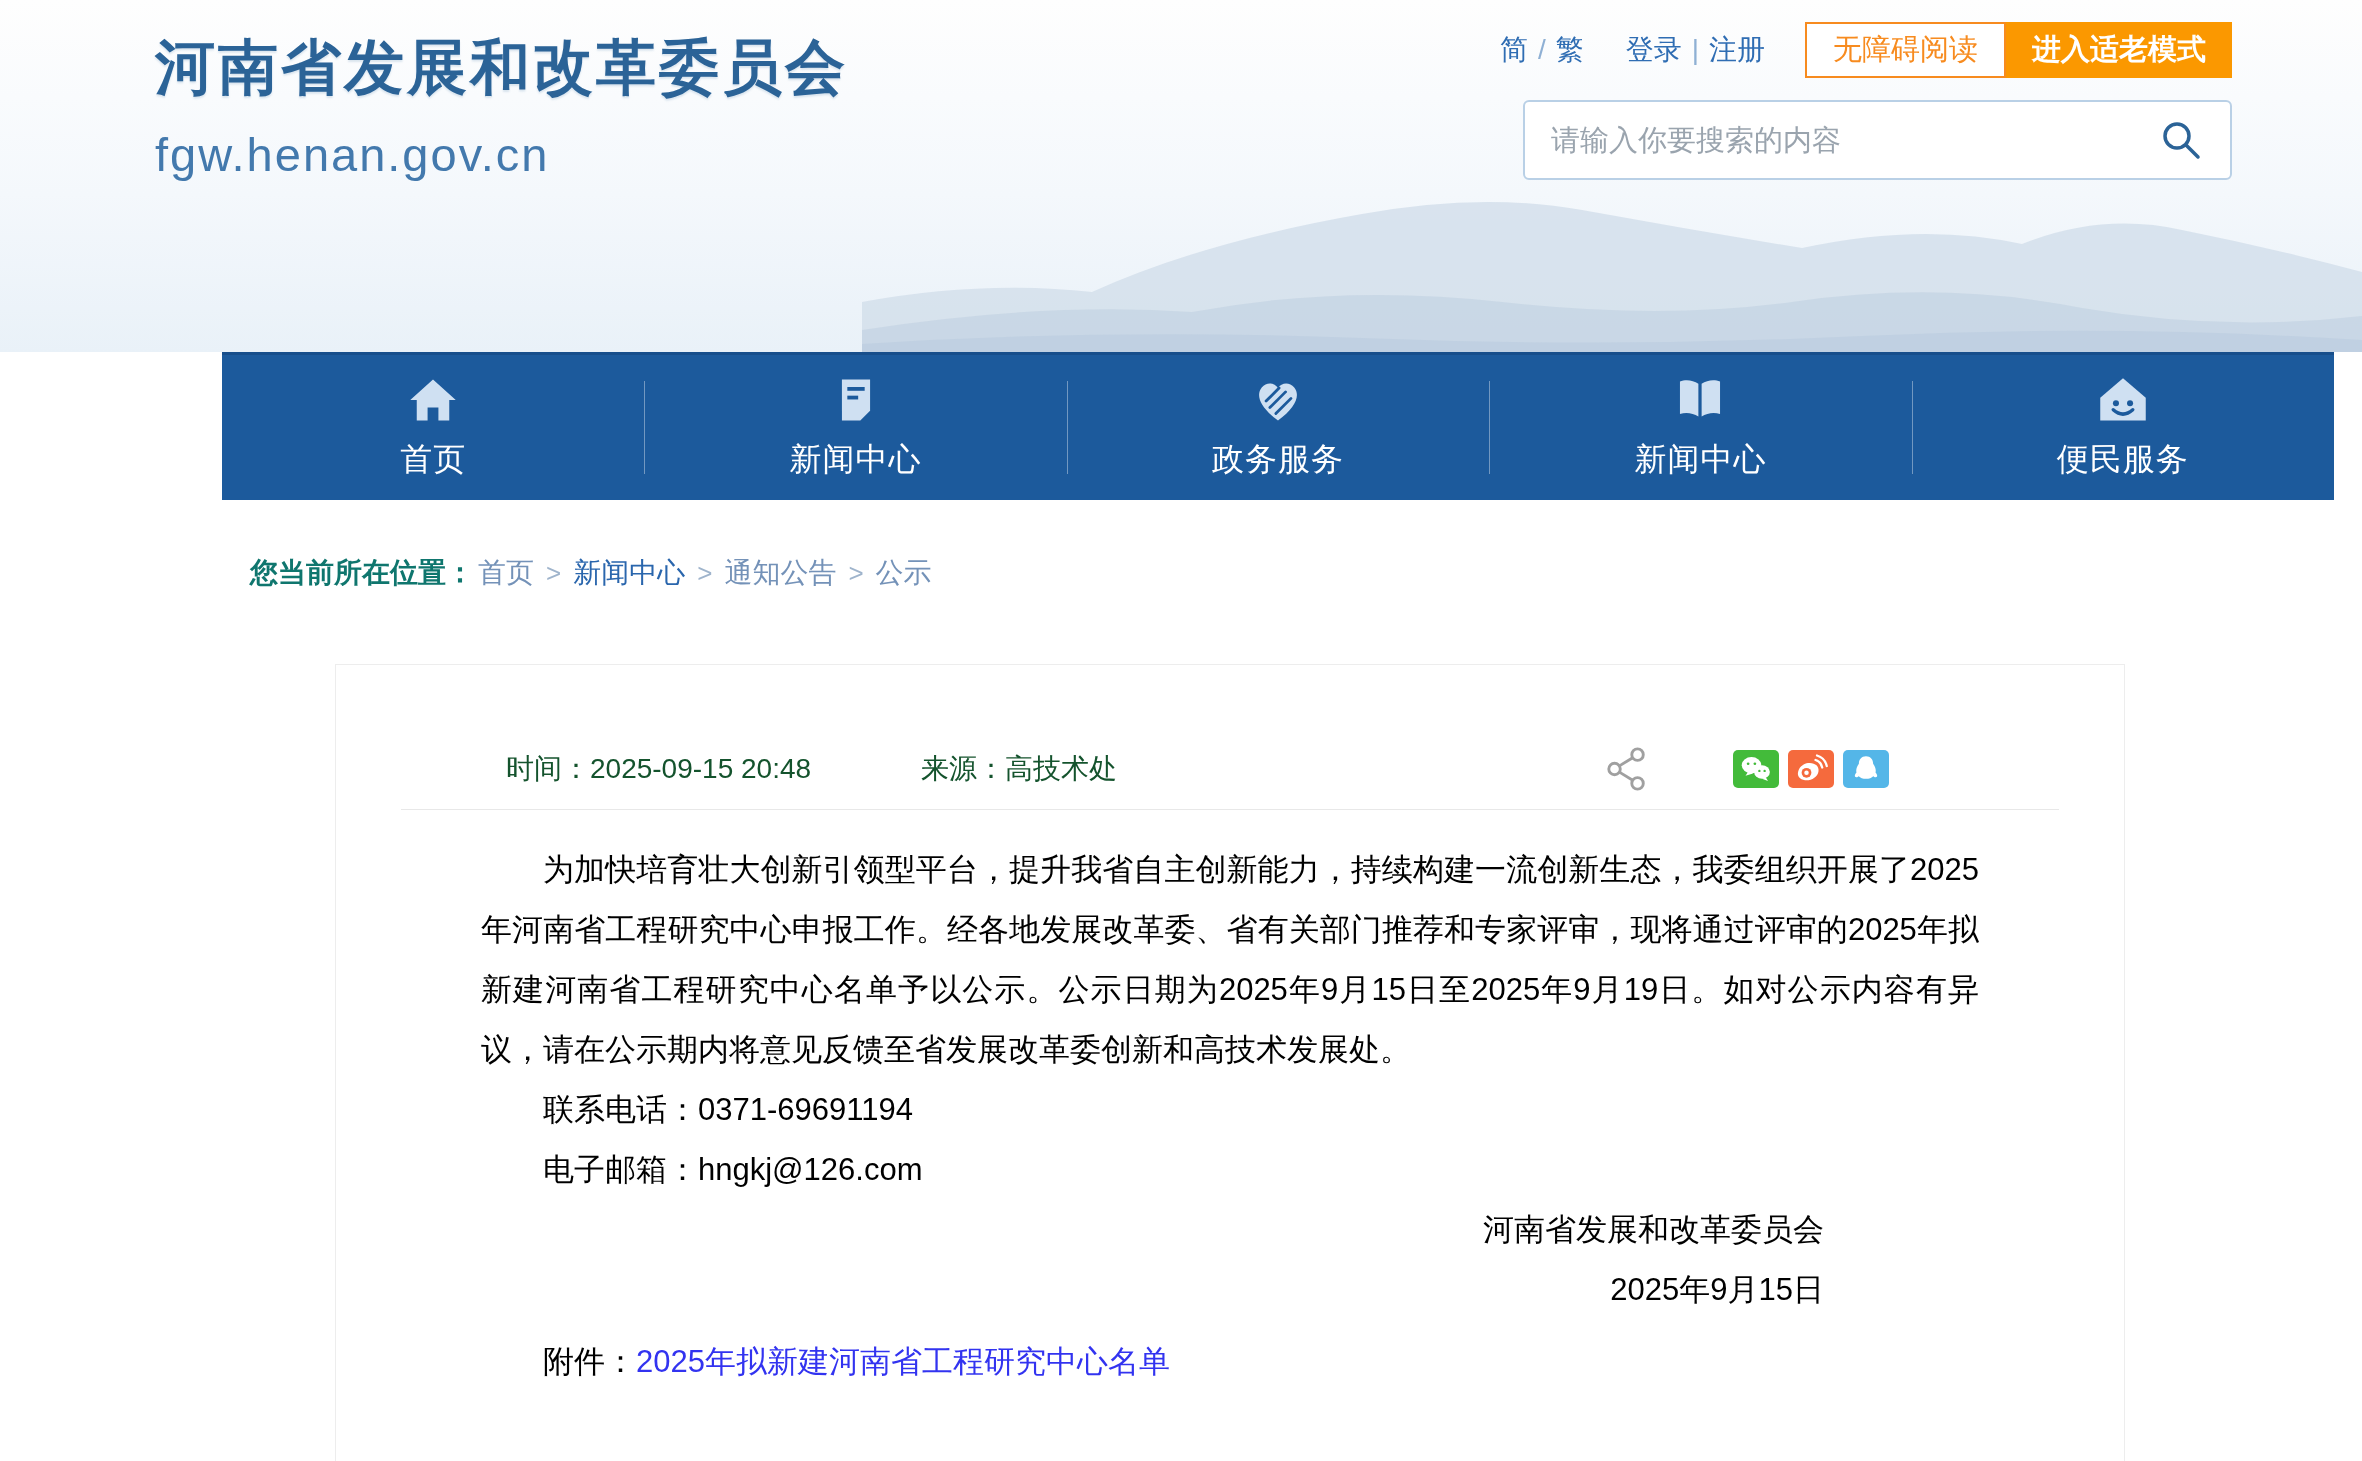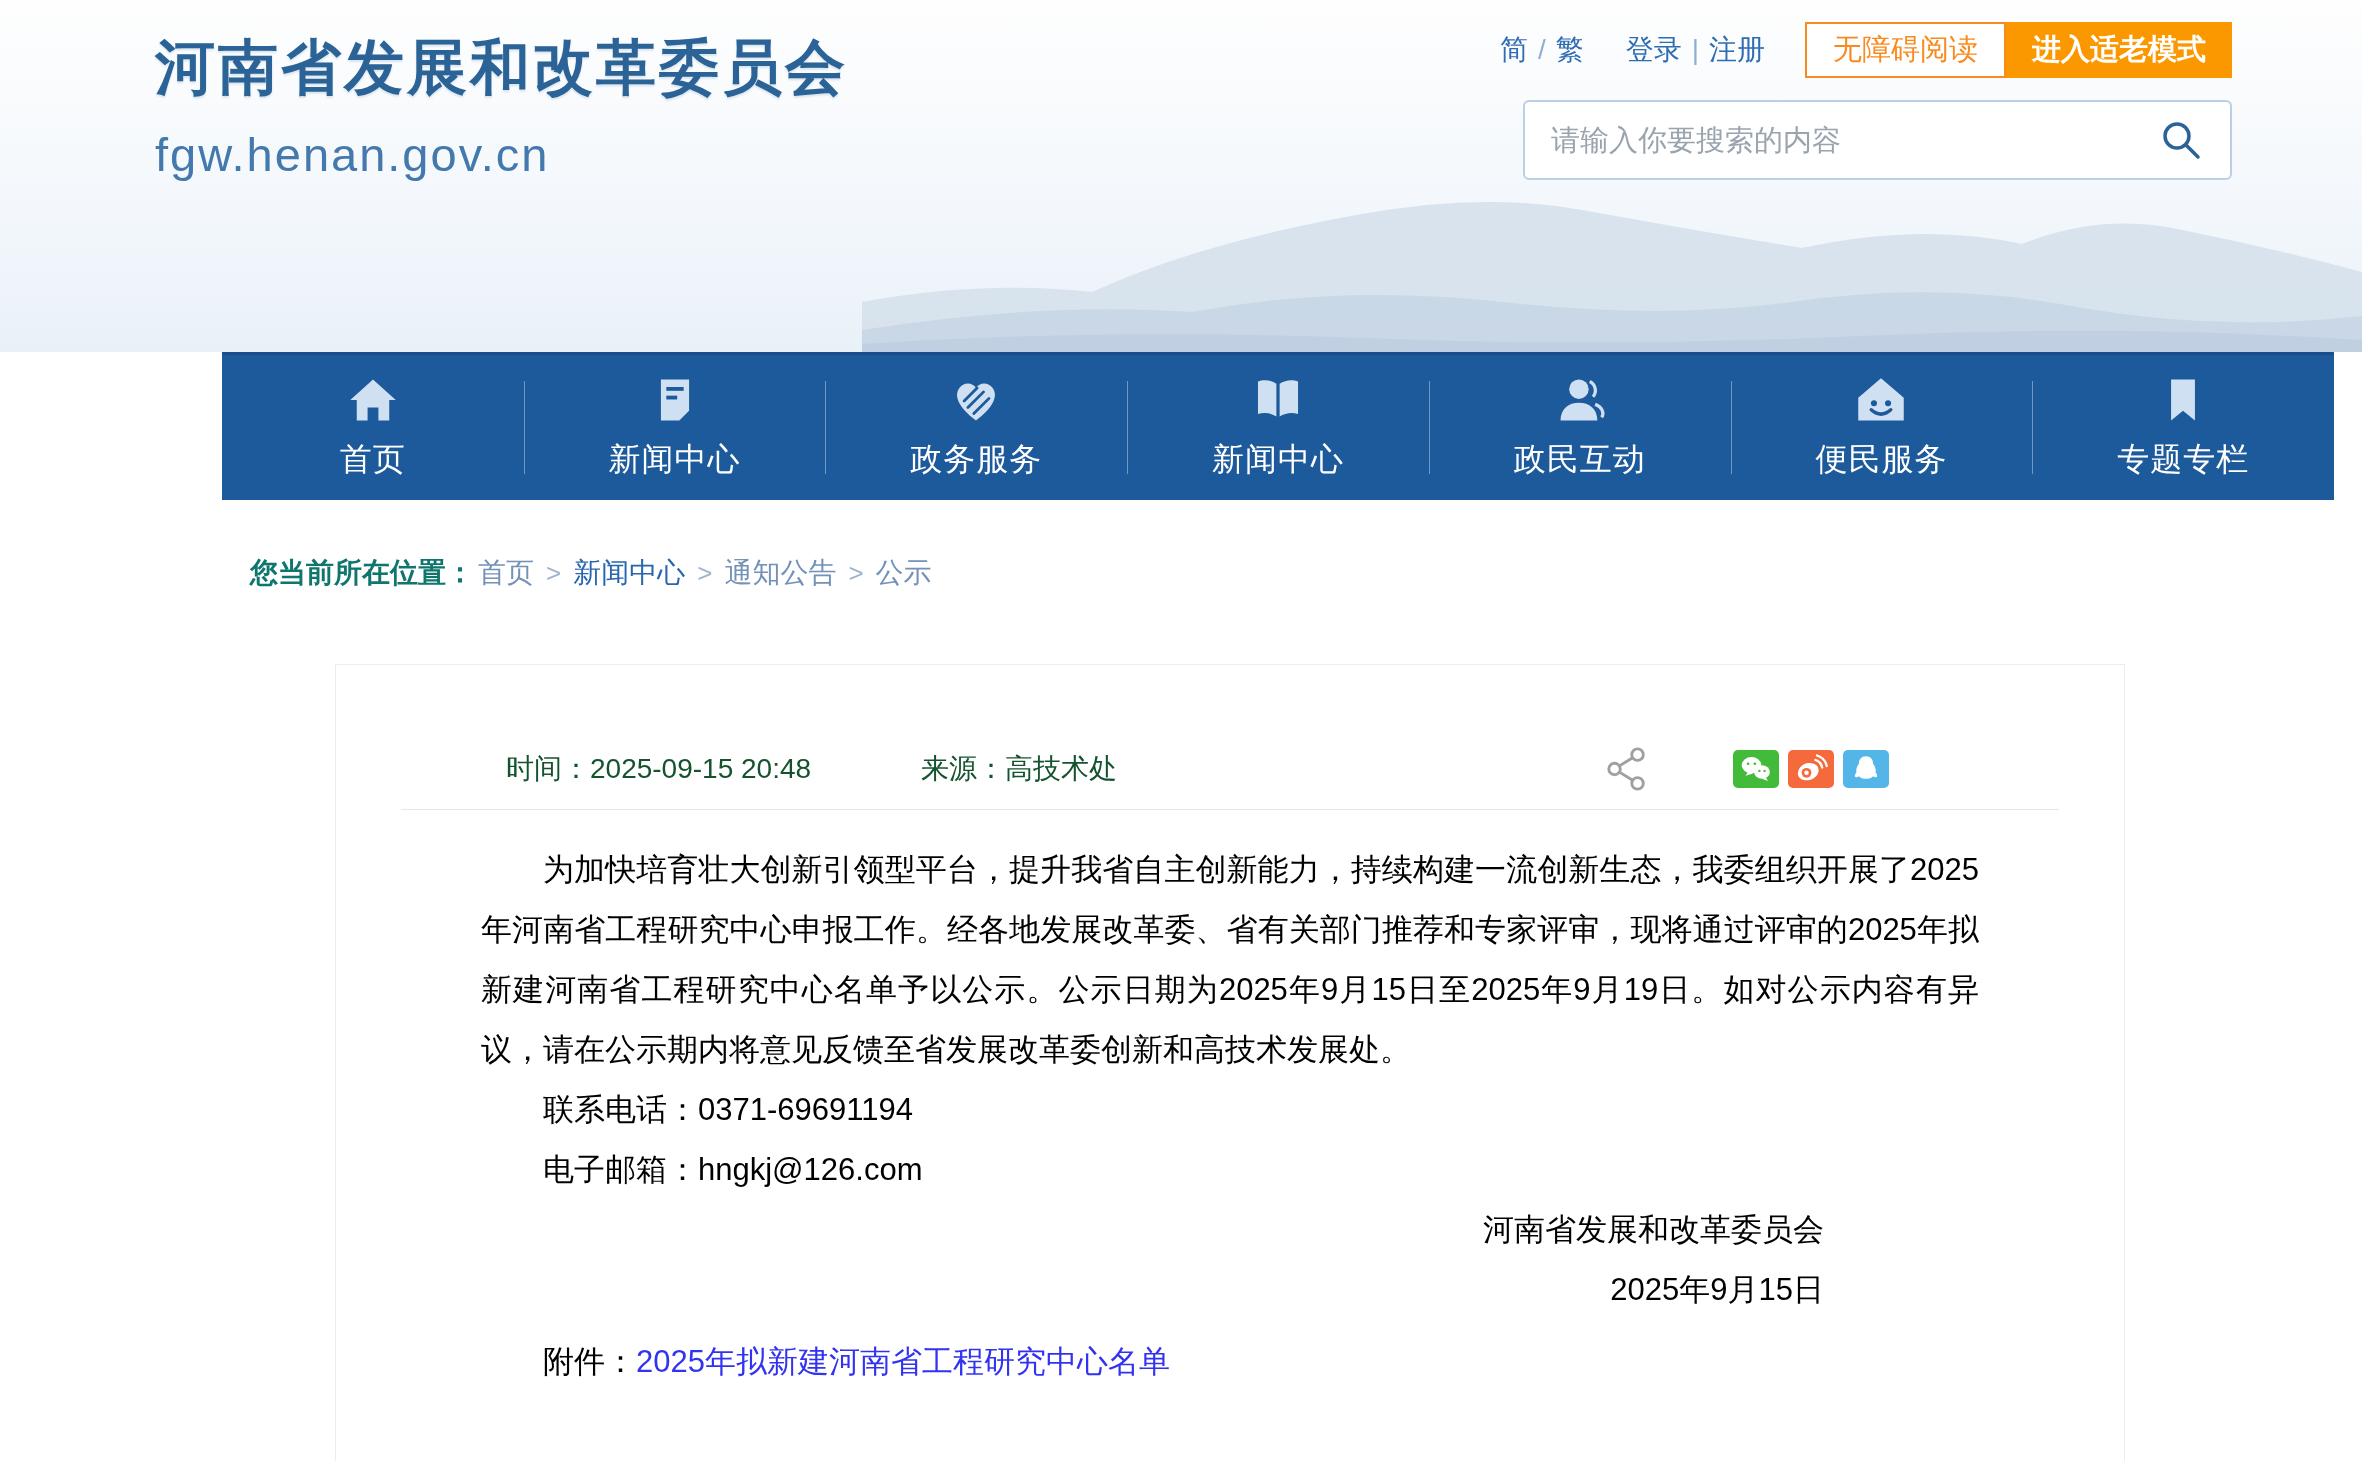--- a/index.html
+++ b/index.html
@@ -151,45 +151,31 @@
     </div>
 
     <div class="nav-item">
       <svg class="nav-icon" viewBox="0 0 48 48" aria-hidden="true">
         <path d="M22.5 9 C17.5 5.5 10.5 4.8 5.5 7 v30 c5-2 12-1.2 17 2.3 z" fill="#cfe0f2"></path>
         <path d="M25.5 9 c5-3.5 12-4.2 17-2 v30 c-5-2-12-1.2-17 2.3 z" fill="#cfe0f2"></path>
       </svg>
       <span class="nav-label">新闻中心</span>
     </div>
 
-    <div class="nav-item">
-      <svg class="nav-icon" viewBox="0 0 48 48" aria-hidden="true">
-        <circle cx="23" cy="14" r="9" fill="#cfe0f2"></circle>
-        <path d="M6 43 c0-11 7.5-16.5 17-16.5 s17 5.5 17 16.5 z" fill="#cfe0f2"></path>
-        <path d="M33 7 a9 9 0 0 1 3 14 M38 28 a16 10 0 0 1 6 12" stroke="#cfe0f2" stroke-width="3" fill="none"></path>
-      </svg>
-      <span class="nav-label">政民互动</span>
-    </div>
 
     <div class="nav-item">
       <svg class="nav-icon" viewBox="0 0 48 48" aria-hidden="true">
         <path d="M24 4 L45 22 v21 h-42 v-21 z" fill="#cfe0f2"></path>
         <circle cx="17.5" cy="27" r="2.8" fill="#1c5a9c"></circle>
         <circle cx="30.5" cy="27" r="2.8" fill="#1c5a9c"></circle>
         <path d="M15 33 q9 8 18 0" stroke="#1c5a9c" stroke-width="3.2" fill="none" stroke-linecap="round"></path>
       </svg>
       <span class="nav-label">便民服务</span>
     </div>
 
-    <div class="nav-item">
-      <svg class="nav-icon" viewBox="0 0 48 48" aria-hidden="true">
-        <path d="M13 5 h22 v38 l-11 -9 l-11 9 z" fill="#cfe0f2"></path>
-      </svg>
-      <span class="nav-label">专题专栏</span>
-    </div>
   </div>
 
   <div class="breadcrumb">
     <span class="crumb-prefix">您当前所在位置：</span>
     <span class="crumb">首页</span>
     <span class="crumb-sep">&gt;</span>
     <span class="crumb active">新闻中心</span>
     <span class="crumb-sep">&gt;</span>
     <span class="crumb">通知公告</span>
     <span class="crumb-sep">&gt;</span>

